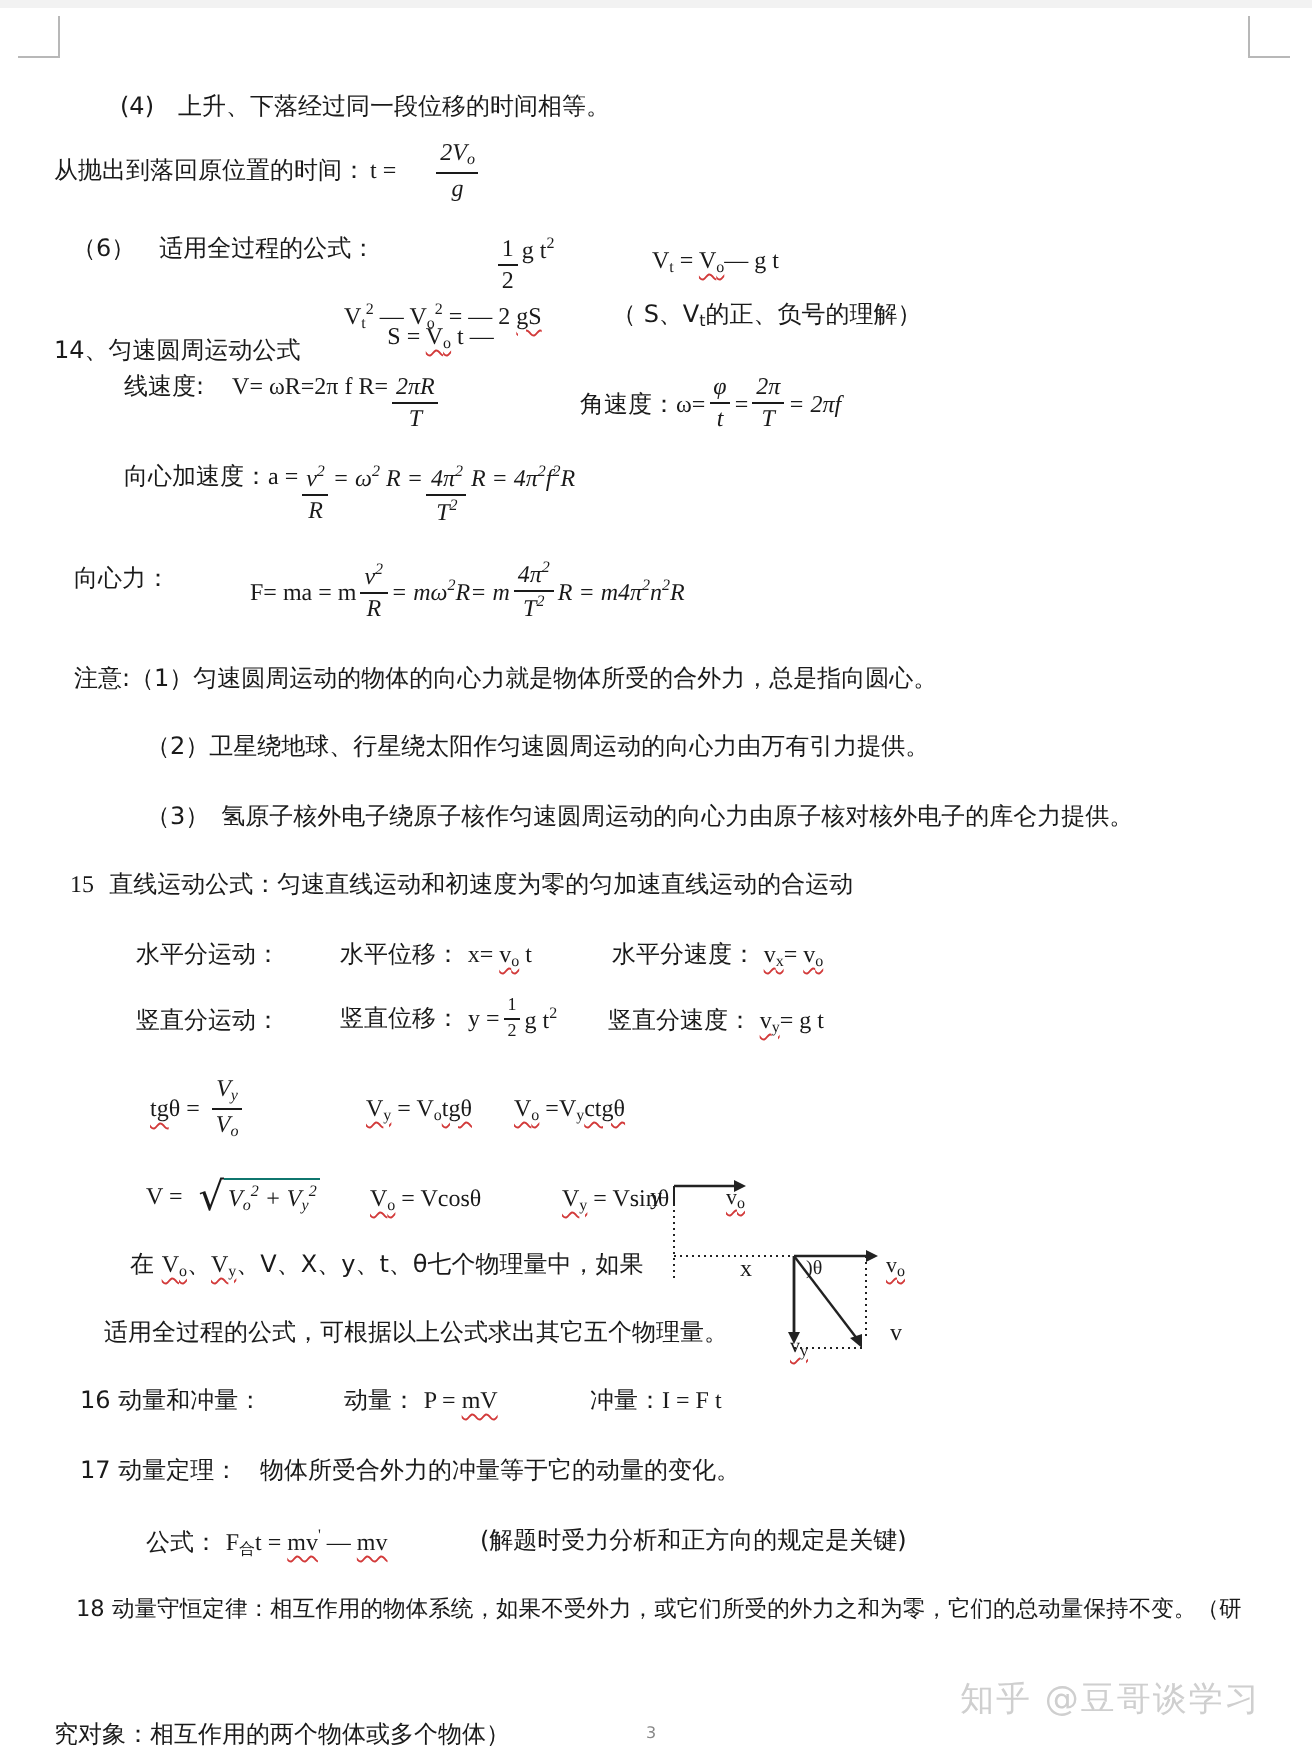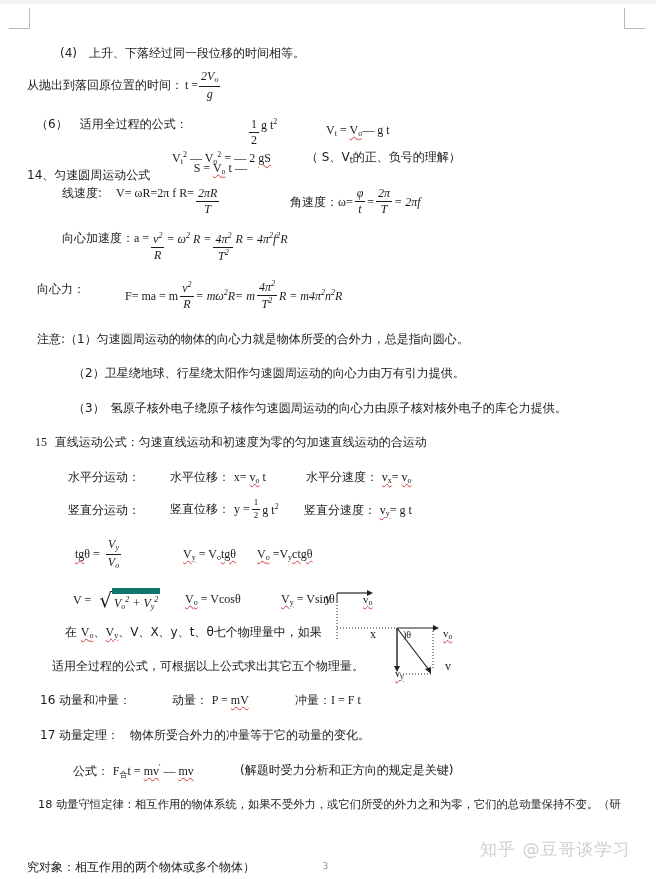--- a/index.html
+++ b/index.html
@@ -15,38 +15,38 @@
   .serif { font-family: "Liberation Serif", "DejaVu Serif", serif; }
   .mi { font-family: "Liberation Serif", "DejaVu Serif", serif; font-style: italic; }
   .frac { display: inline-flex; flex-direction: column; align-items: center; vertical-align: middle; margin: 0 2px; }
   .frac .num { border-bottom: 1px solid #1a1a1a; padding: 0 2px 1px; line-height: 1.1; }
   .frac .den { padding: 1px 2px 0; line-height: 1.1; }
   sup { font-size: 8px; vertical-align: 5px; }
   sub { font-size: 8px; vertical-align: -2px; }
   .wavy { text-decoration: underline wavy #d23a3a; text-decoration-thickness: 1px; text-underline-offset: 2px; }
   .sqrt { display: inline-flex; align-items: center; vertical-align: middle; }
   .sqrt .rad { font-family: "DejaVu Serif", serif; font-size: 20px; }
-  .sqrt .inner { border-top: 6px solid #0f766e; padding: 2px 2px 0; }
+  .sqrt .inner { border-top: 1px solid #0f766e; padding: 2px 2px 0; }
   .diagram { position: absolute; left: 325px; top: 590px; width: 140px; height: 90px; }
   .watermark { position: absolute; left: 480px; top: 838px; color: #cfcfcf; font-size: 17px; letter-spacing: 1px; }
   .pagenum { position: absolute; left: 323px; top: 862px; color: #888; font-size: 8px; }
 </style>
 </head>
 <body>
 
 <div class="topbar"></div>
 <div class="corner corner-tl"></div>
 <div class="corner corner-tr"></div>
 
 <div class="abs" style="left:60px; top:47px;">(4)　上升、下落经过同一段位移的时间相等。</div>
 
 <div class="abs" style="left:27px; top:70px; display:flex; align-items:center;">
   <span>从抛出到落回原位置的时间：</span>
   <span class="serif" style="margin-left:2px;">t =</span>
-  <span class="frac" style="margin-left:1px;">
+  <span class="frac" style="margin-left:20px;">
     <span class="num mi"><span>2V</span><sub>o</sub></span>
     <span class="den mi">g</span>
   </span>
 </div>
 
 <div class="abs" style="left:36px; top:118px; display:flex; align-items:flex-start;">
   <span>（6）　适用全过程的公式：</span>
   <span class="serif" style="margin-left:6px;margin-top:44px;">
     <span>S = </span><span class="wavy"><span>V</span><sub>o</sub></span>
     <span>t —</span>

